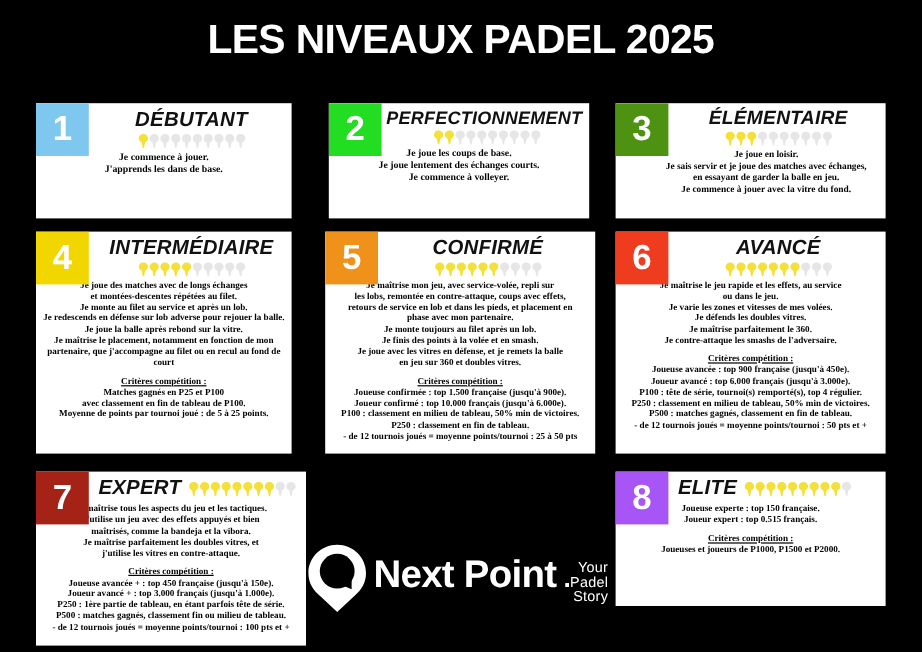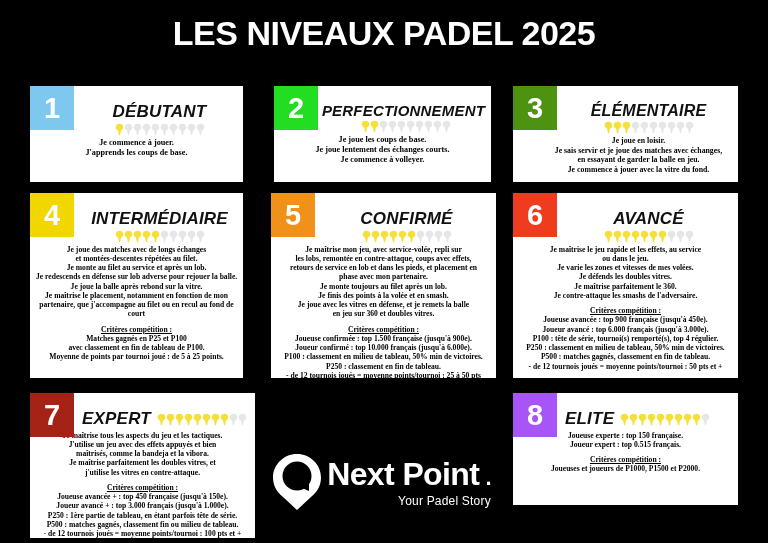--- a/index.html
+++ b/index.html
@@ -34,21 +34,21 @@
     color: #ffffff;
     font-size: 29px;
     font-weight: 700;
     line-height: 1;
     font-family: "Liberation Sans", sans-serif;
     z-index: 3;
   }
   .card-head {
     position: relative;
     padding-left: 46px;
-    padding-top: 16px;
+    padding-top: 4px;
     text-align: center;
     z-index: 2;
   }
   .card-title {
     font-size: 17px;
     font-weight: 800;
     font-style: italic;
     color: #111111;
     letter-spacing: 0.2px;
     line-height: 1.15;
@@ -105,21 +105,21 @@
   #card-7 .card-title, #card-8 .card-title { display: inline-block; }
 
   .logo-wrap {
     position: absolute;
     left: 274px; top: 432px;
     width: 214px; height: 100px;
     display: flex; align-items: center; justify-content: center;
   }
   .logo-inner { display: flex; align-items: center; gap: 4px; }
   .logo-mark { width: 52px; height: 58px; flex: none; }
-  .logo-text { display: flex; flex-direction: column; line-height: 1; }
+  .logo-text { display: flex; flex-direction: row; line-height: 1; }
   .logo-name {
     color: #ffffff;
     font-size: 32px;
     font-weight: 700;
     letter-spacing: -0.6px;
     font-family: "Liberation Sans", sans-serif;
     white-space: nowrap;
   }
   .logo-name .dot { font-size: 22px; margin-left: 6px; }
   .logo-tag {
@@ -171,21 +171,21 @@
           <svg viewBox="0 0 10 14" class="pin">
             <path d="M5 0.6 C2.4 0.6 0.7 2.4 0.7 4.6 C0.7 6.3 1.9 7.6 3.4 8.4 L4.4 13.4 L5.6 13.4 L6.6 8.4 C8.1 7.6 9.3 6.3 9.3 4.6 C9.3 2.4 7.6 0.6 5 0.6 Z" fill="#e6e6e6"></path>
           </svg>
           <svg viewBox="0 0 10 14" class="pin">
             <path d="M5 0.6 C2.4 0.6 0.7 2.4 0.7 4.6 C0.7 6.3 1.9 7.6 3.4 8.4 L4.4 13.4 L5.6 13.4 L6.6 8.4 C8.1 7.6 9.3 6.3 9.3 4.6 C9.3 2.4 7.6 0.6 5 0.6 Z" fill="#e6e6e6"></path>
           </svg>
         </div>
     </div>
     <div class="card-body">
         <div class="line">Je commence à jouer.</div>
-        <div class="line">J'apprends les coups de base.</div>
+        <div class="line">J'apprends les dans de base.</div>
       </div>
   </div>
 
   <div class="card" id="card-2">
     <div class="badge" style="background: rgb(34, 221, 34);">2</div>
     <div class="card-head">
       <div class="card-title">PERFECTIONNEMENT</div>
       <div class="pins">
           <svg viewBox="0 0 10 14" class="pin">
             <path d="M5 0.6 C2.4 0.6 0.7 2.4 0.7 4.6 C0.7 6.3 1.9 7.6 3.4 8.4 L4.4 13.4 L5.6 13.4 L6.6 8.4 C8.1 7.6 9.3 6.3 9.3 4.6 C9.3 2.4 7.6 0.6 5 0.6 Z" fill="#f5e03a"></path>

